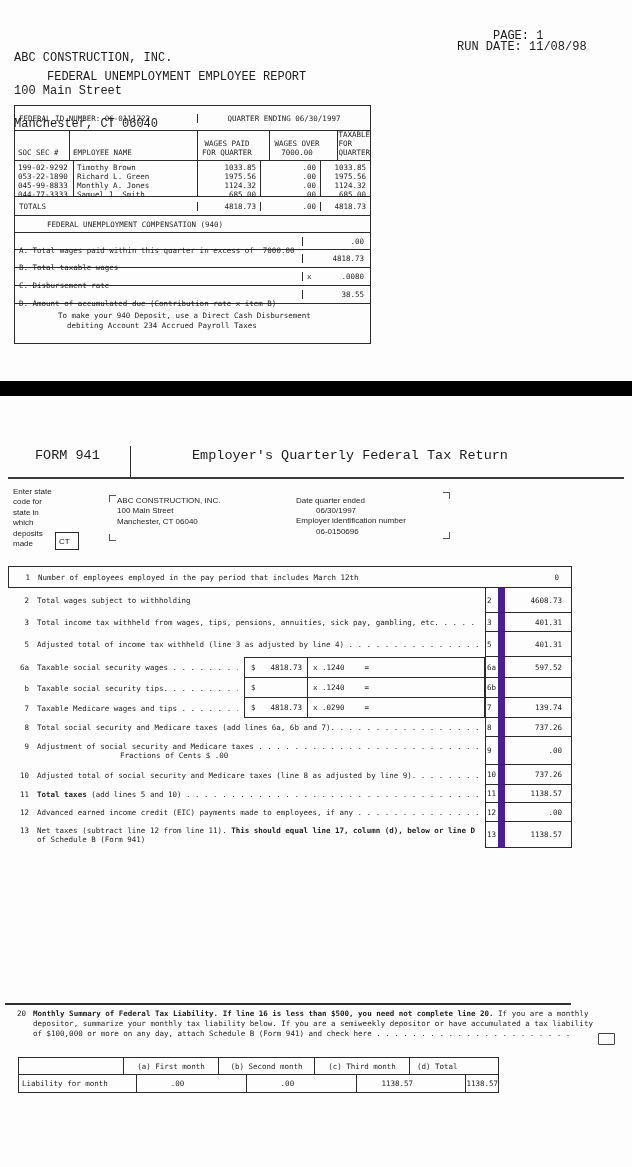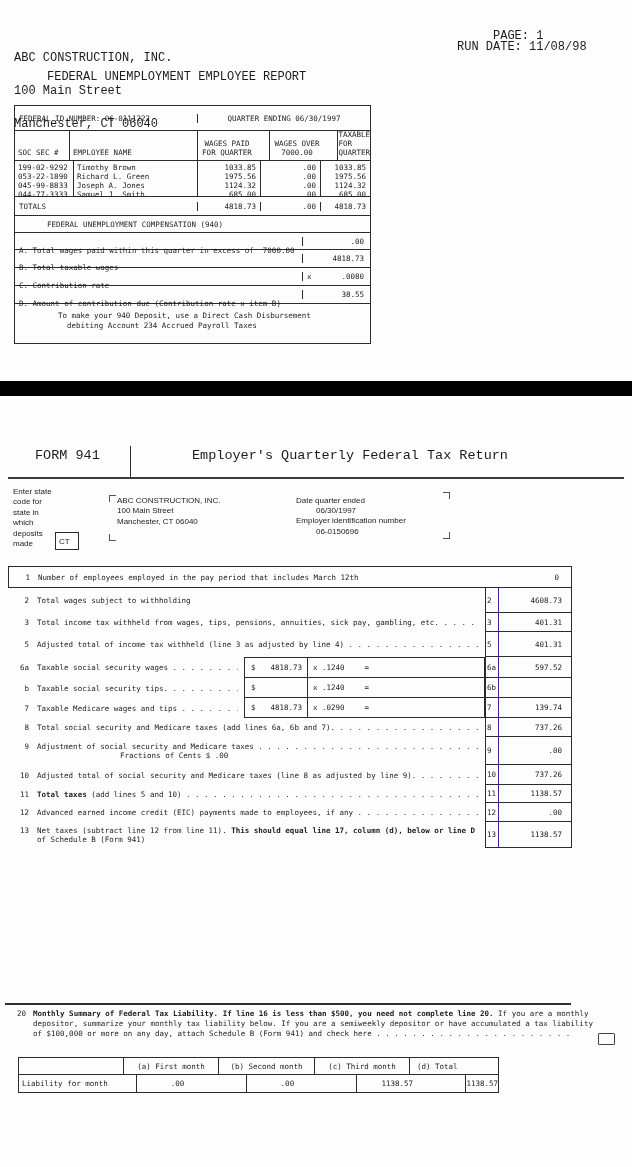--- a/index.html
+++ b/index.html
@@ -57,21 +57,21 @@
   .l1box .v{padding-right:12px;}
 
   .flines{position:absolute;left:8px;top:588px;width:564px;}
   .frow{position:relative;}
   .ftext{position:absolute;left:0;top:0;bottom:0;right:92px;display:flex;flex-direction:column;justify-content:center;overflow:hidden;}
   .frow.short .ftext{right:334px;}
   .fl1{white-space:pre;}
   .fl2{white-space:pre;}
   .fnum-l{display:inline-block;width:21px;text-align:right;margin-right:8px;white-space:pre;}
   .fnum{position:absolute;left:477px;width:13px;top:0;bottom:0;border-left:1px solid #2b2b2b;border-bottom:1px solid #2b2b2b;box-sizing:border-box;display:flex;align-items:center;padding-left:1px;}
-  .fval{position:absolute;left:490px;width:74px;top:0;bottom:0;border-left:1px solid #4c1d95;border-right:1px solid #2b2b2b;border-bottom:1px solid #2b2b2b;box-sizing:border-box;display:flex;align-items:center;justify-content:flex-end;padding-right:9px;}
+  .fval{position:absolute;left:490px;width:74px;top:0;bottom:0;border-left:7px solid #4c1d95;border-right:1px solid #2b2b2b;border-bottom:1px solid #2b2b2b;box-sizing:border-box;display:flex;align-items:center;justify-content:flex-end;padding-right:9px;}
   .fmid{position:absolute;left:236px;width:241px;top:0;bottom:0;border:1px solid #2b2b2b;box-sizing:border-box;display:flex;}
   .fmid.nt{border-top:none;}
   .fm-a{width:63px;border-right:1px solid #2b2b2b;box-sizing:border-box;display:flex;align-items:center;justify-content:space-between;padding:0 5px 0 6px;}
   .fm-r{flex:1;display:flex;align-items:center;padding-left:5px;white-space:pre;}
   .fm-eq{margin-left:20px;}
 
   .hrule20{position:absolute;left:5px;top:1003px;width:566px;height:2px;background:#2f2f2f;}
   .l20{position:absolute;left:17px;top:1009px;width:604px;display:flex;line-height:10px;}
   .l20num{width:16px;}
   .l20text{flex:1;}
@@ -130,21 +130,21 @@
     <div class="t1row r-data">
       <div class="t1c cw1 txt">
         <div>199-02-9292</div>
           <div>053-22-1890</div>
           <div>045-99-8833</div>
           <div>044-77-3333</div>
       </div>
       <div class="t1c cw2 bl txt">
         <div>Timothy Brown</div>
           <div>Richard L. Green</div>
-          <div>Joseph A. Jones</div>
+          <div>Monthly A. Jones</div>
           <div>Samuel J. Smith</div>
       </div>
       <div class="t1c cw3 bl num">
         <div>1033.85</div>
           <div>1975.56</div>
           <div>1124.32</div>
           <div>685.00</div>
       </div>
       <div class="t1c cw4 bl num">
         <div>.00</div>
@@ -174,28 +174,28 @@
         </div>
     </div>
     <div class="t1row r-futa" style="height:18px">
       <div class="t1c lab">B. Total taxable wages</div>
       <div class="t1c val bl">
           <span></span>
           <span class="only">4818.73</span>
         </div>
     </div>
     <div class="t1row r-futa" style="height:18px">
-      <div class="t1c lab">C. Contribution rate</div>
+      <div class="t1c lab">C. Disbursement rate</div>
       <div class="t1c val bl">
           <span>x</span>
           <span class="only">.0080</span>
         </div>
     </div>
     <div class="t1row r-futa" style="height:18px">
-      <div class="t1c lab">D. Amount of contribution due (Contribution rate x item B)</div>
+      <div class="t1c lab">D. Amount of accumulated due (Contribution rate x item B)</div>
       <div class="t1c val bl">
           <span></span>
           <span class="only">38.55</span>
         </div>
     </div>
     <div class="t1row r-note">
       <div style="padding-left:3px">To make your 940 Deposit, use a Direct Cash Disbursement</div>
       <div style="padding-left:3px">  debiting Account 234 Accrued Payroll Taxes</div>
     </div>
   </div>

